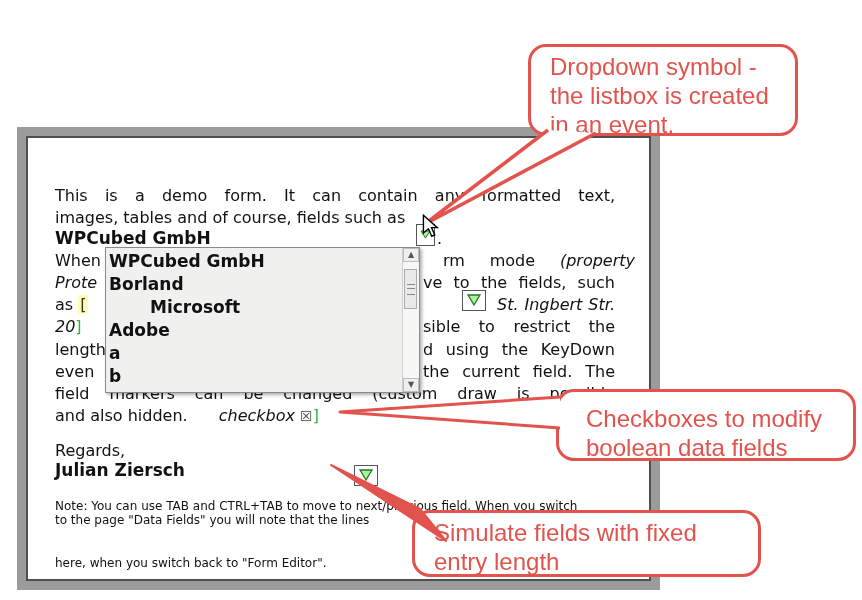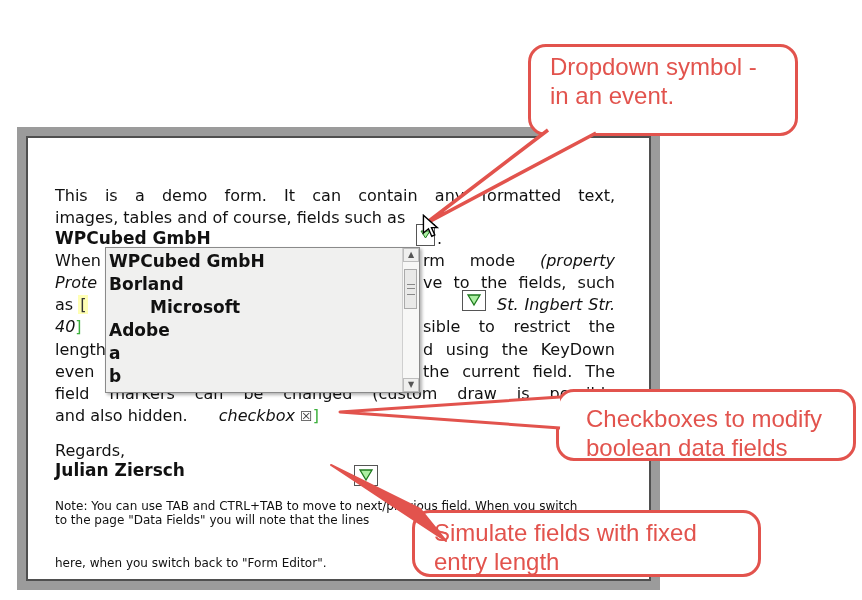--- a/index.html
+++ b/index.html
@@ -70,26 +70,26 @@
     <path d="M1,1 L1,15 L5,11.7 L7.6,17.6 L10,16.5 L7.4,10.8 L12,10.8 Z" fill="#fff" stroke="#000" stroke-width="1.1"></path>
   </svg>
 
   <div class="abs dline" style="left:55px;top:251px;">When</div>
   <div class="abs dline i" style="left:55px;top:273px;">Prote</div>
   <div class="abs dline" style="left:55px;top:295px;">
     <span>as</span>
     <span class="hl">[</span>
   </div>
   <div class="abs dline" style="left:55px;top:317px;">
-    <span class="i">40</span><span class="grn">]</span>
+    <span class="i">20</span><span class="grn">]</span>
   </div>
   <div class="abs dline" style="left:55px;top:340px;">length</div>
   <div class="abs dline" style="left:55px;top:362px;">even</div>
 
-  <div class="abs jline" style="left:423px;top:251px;width:192px;">
+  <div class="abs jline" style="left:423px;top:251px;width:192px;padding-left:20px;">
     <span>rm mode</span> <span class="i">(property</span>
   </div>
   <div class="abs jline" style="left:423px;top:273px;width:192px;">ve to the fields, such</div>
   <div class="abs tri-btn" style="left:462px;top:290px;">
     <svg width="16" height="14" viewBox="0 0 16 14">
       <polygon points="2,2 14,2 8,12" fill="#ACEFA2" stroke="#1E7A1E" stroke-width="1.3"></polygon>
     </svg>
   </div>
   <div class="abs jline i" style="left:497px;top:295px;width:118px;">St. Ingbert Str.</div>
   <div class="abs jline" style="left:423px;top:317px;width:192px;">sible to restrict the</div>
@@ -126,20 +126,21 @@
       <div id="sb-up" class="sb-btn">▲</div>
       <div id="sb-thumb">
           <div id="sb-grip"></div>
         </div>
       <div id="sb-down" class="sb-btn">▼</div>
     </div>
   </div>
 
   <div id="callout-top" class="abs callout">
     <div class="cl">Dropdown symbol -</div>
+    <div class="cl">the listbox is created</div>
     <div class="cl">in an event.</div>
   </div>
   <div id="callout-mid" class="abs callout">
     <div class="cl">Checkboxes to modify</div>
     <div class="cl">boolean data fields</div>
   </div>
   <div id="callout-bot" class="abs callout">
     <div class="cl">Simulate fields with fixed</div>
     <div class="cl">entry length</div>
   </div>

